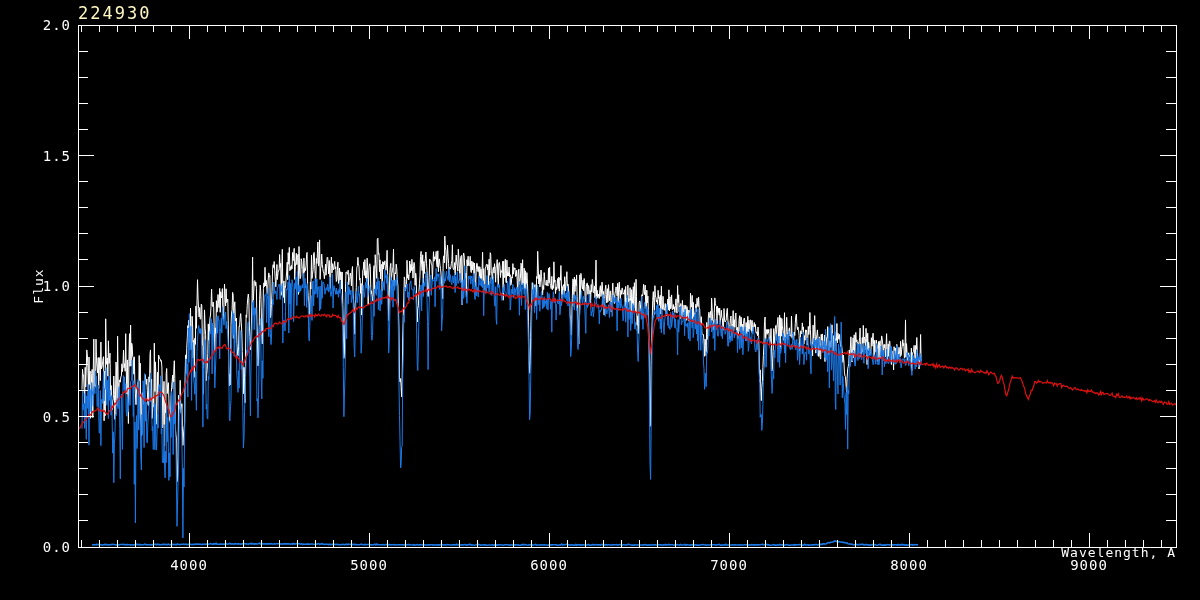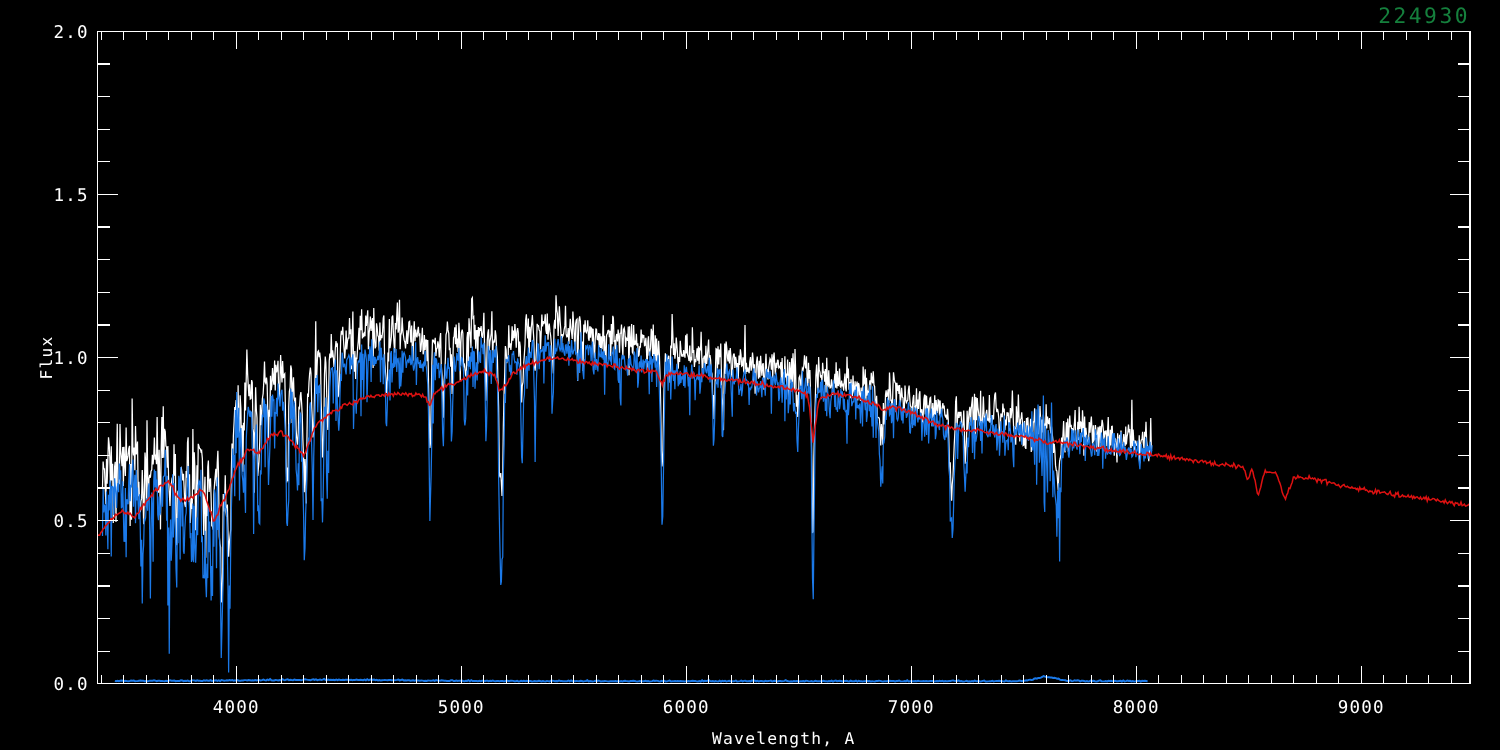--- a/index.html
+++ b/index.html
@@ -10,26 +10,26 @@
     font-family: "DejaVu Sans Mono", monospace;
   }
   .stage {
     position: relative;
     width: 1200px; height: 600px;
     background: #000000;
   }
   svg { position: absolute; left: 0; top: 0; }
   .plot-title {
     position: absolute; left: 78px; top: 3px; width: 1098px;
-    text-align: right; color: #15803d; font-size: 17px;
+    text-align: left; color: #fef9c3; font-size: 17px;
     letter-spacing: 2px; white-space: pre;
   }
   .x-axis-label {
-    position: absolute; left: 78px; top: 584px; width: 1098px;
-    text-align: center; color: #ffffff; font-size: 13px;
+    position: absolute; left: 78px; top: 545px; width: 1098px;
+    text-align: right; color: #ffffff; font-size: 13px;
     letter-spacing: 1px; white-space: pre;
   }
   .y-axis-label {
     position: absolute; left: 38px; top: 286px;
     color: #ffffff; font-size: 13px; letter-spacing: 1px; white-space: pre;
     transform: translate(-50%, -50%) rotate(-90deg);
   }
   text.tick-label {
     fill: #ffffff; font-family: "DejaVu Sans Mono", monospace;
     font-size: 14px; letter-spacing: 1px;

